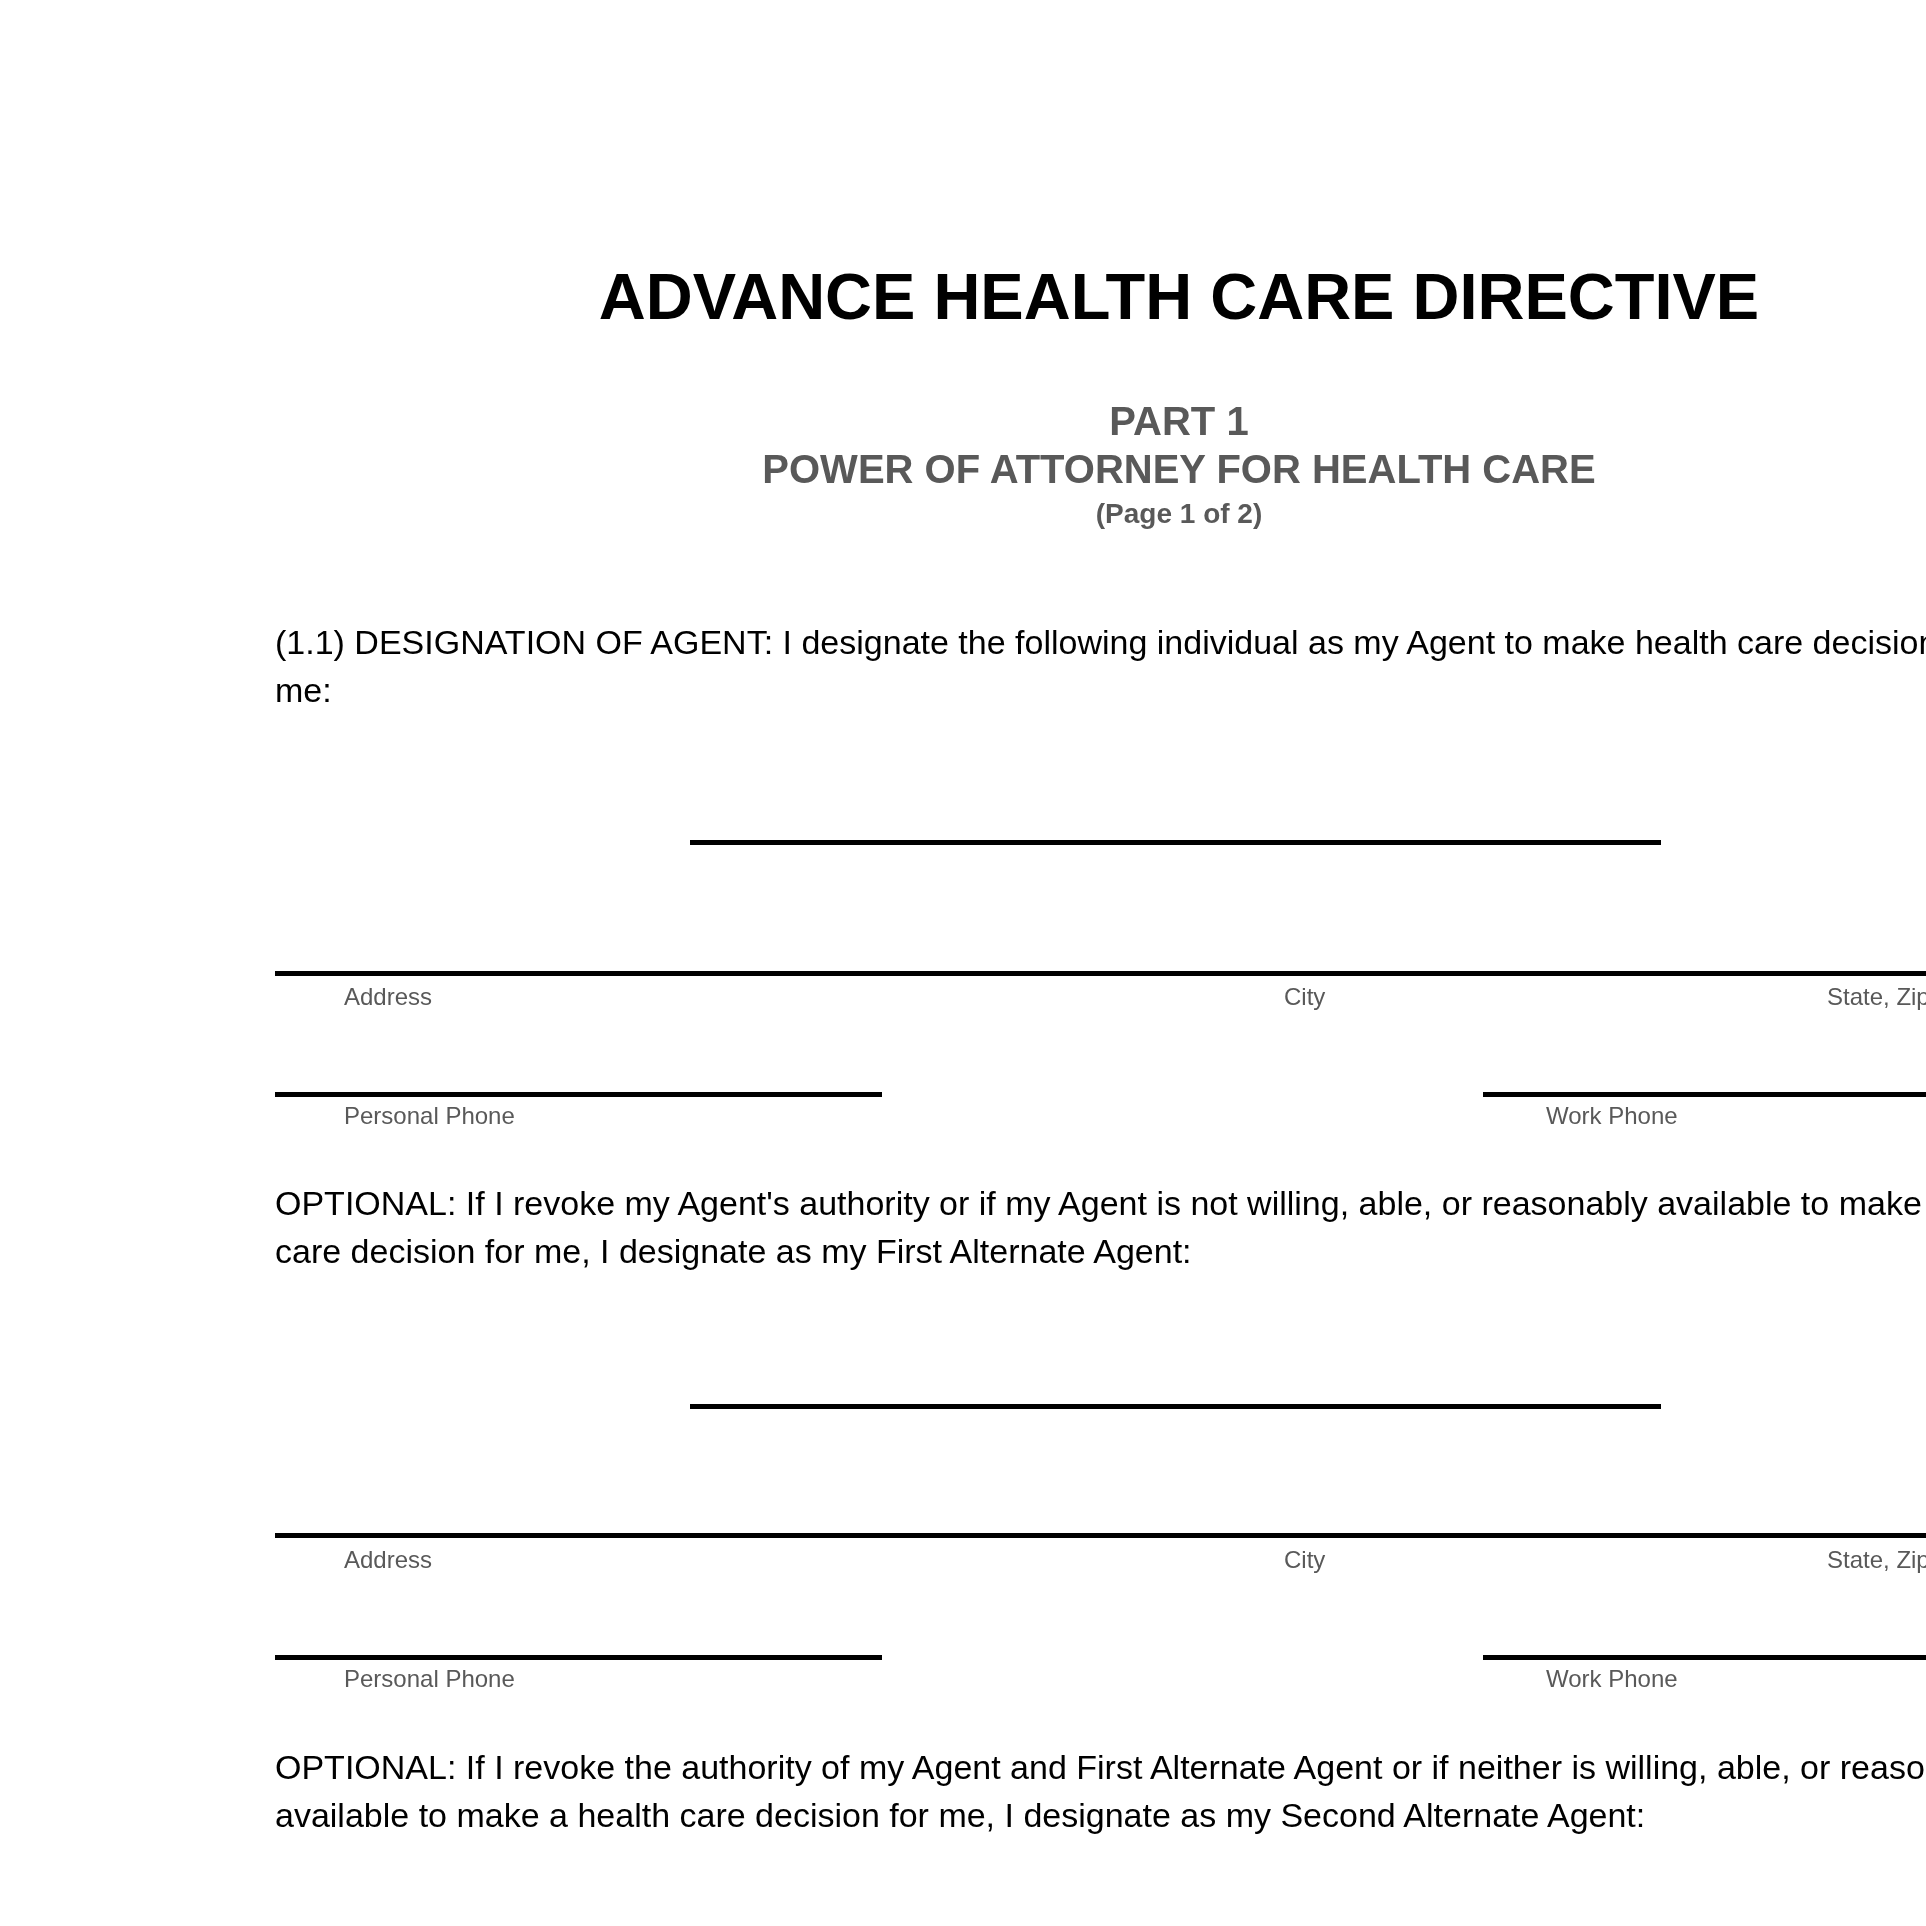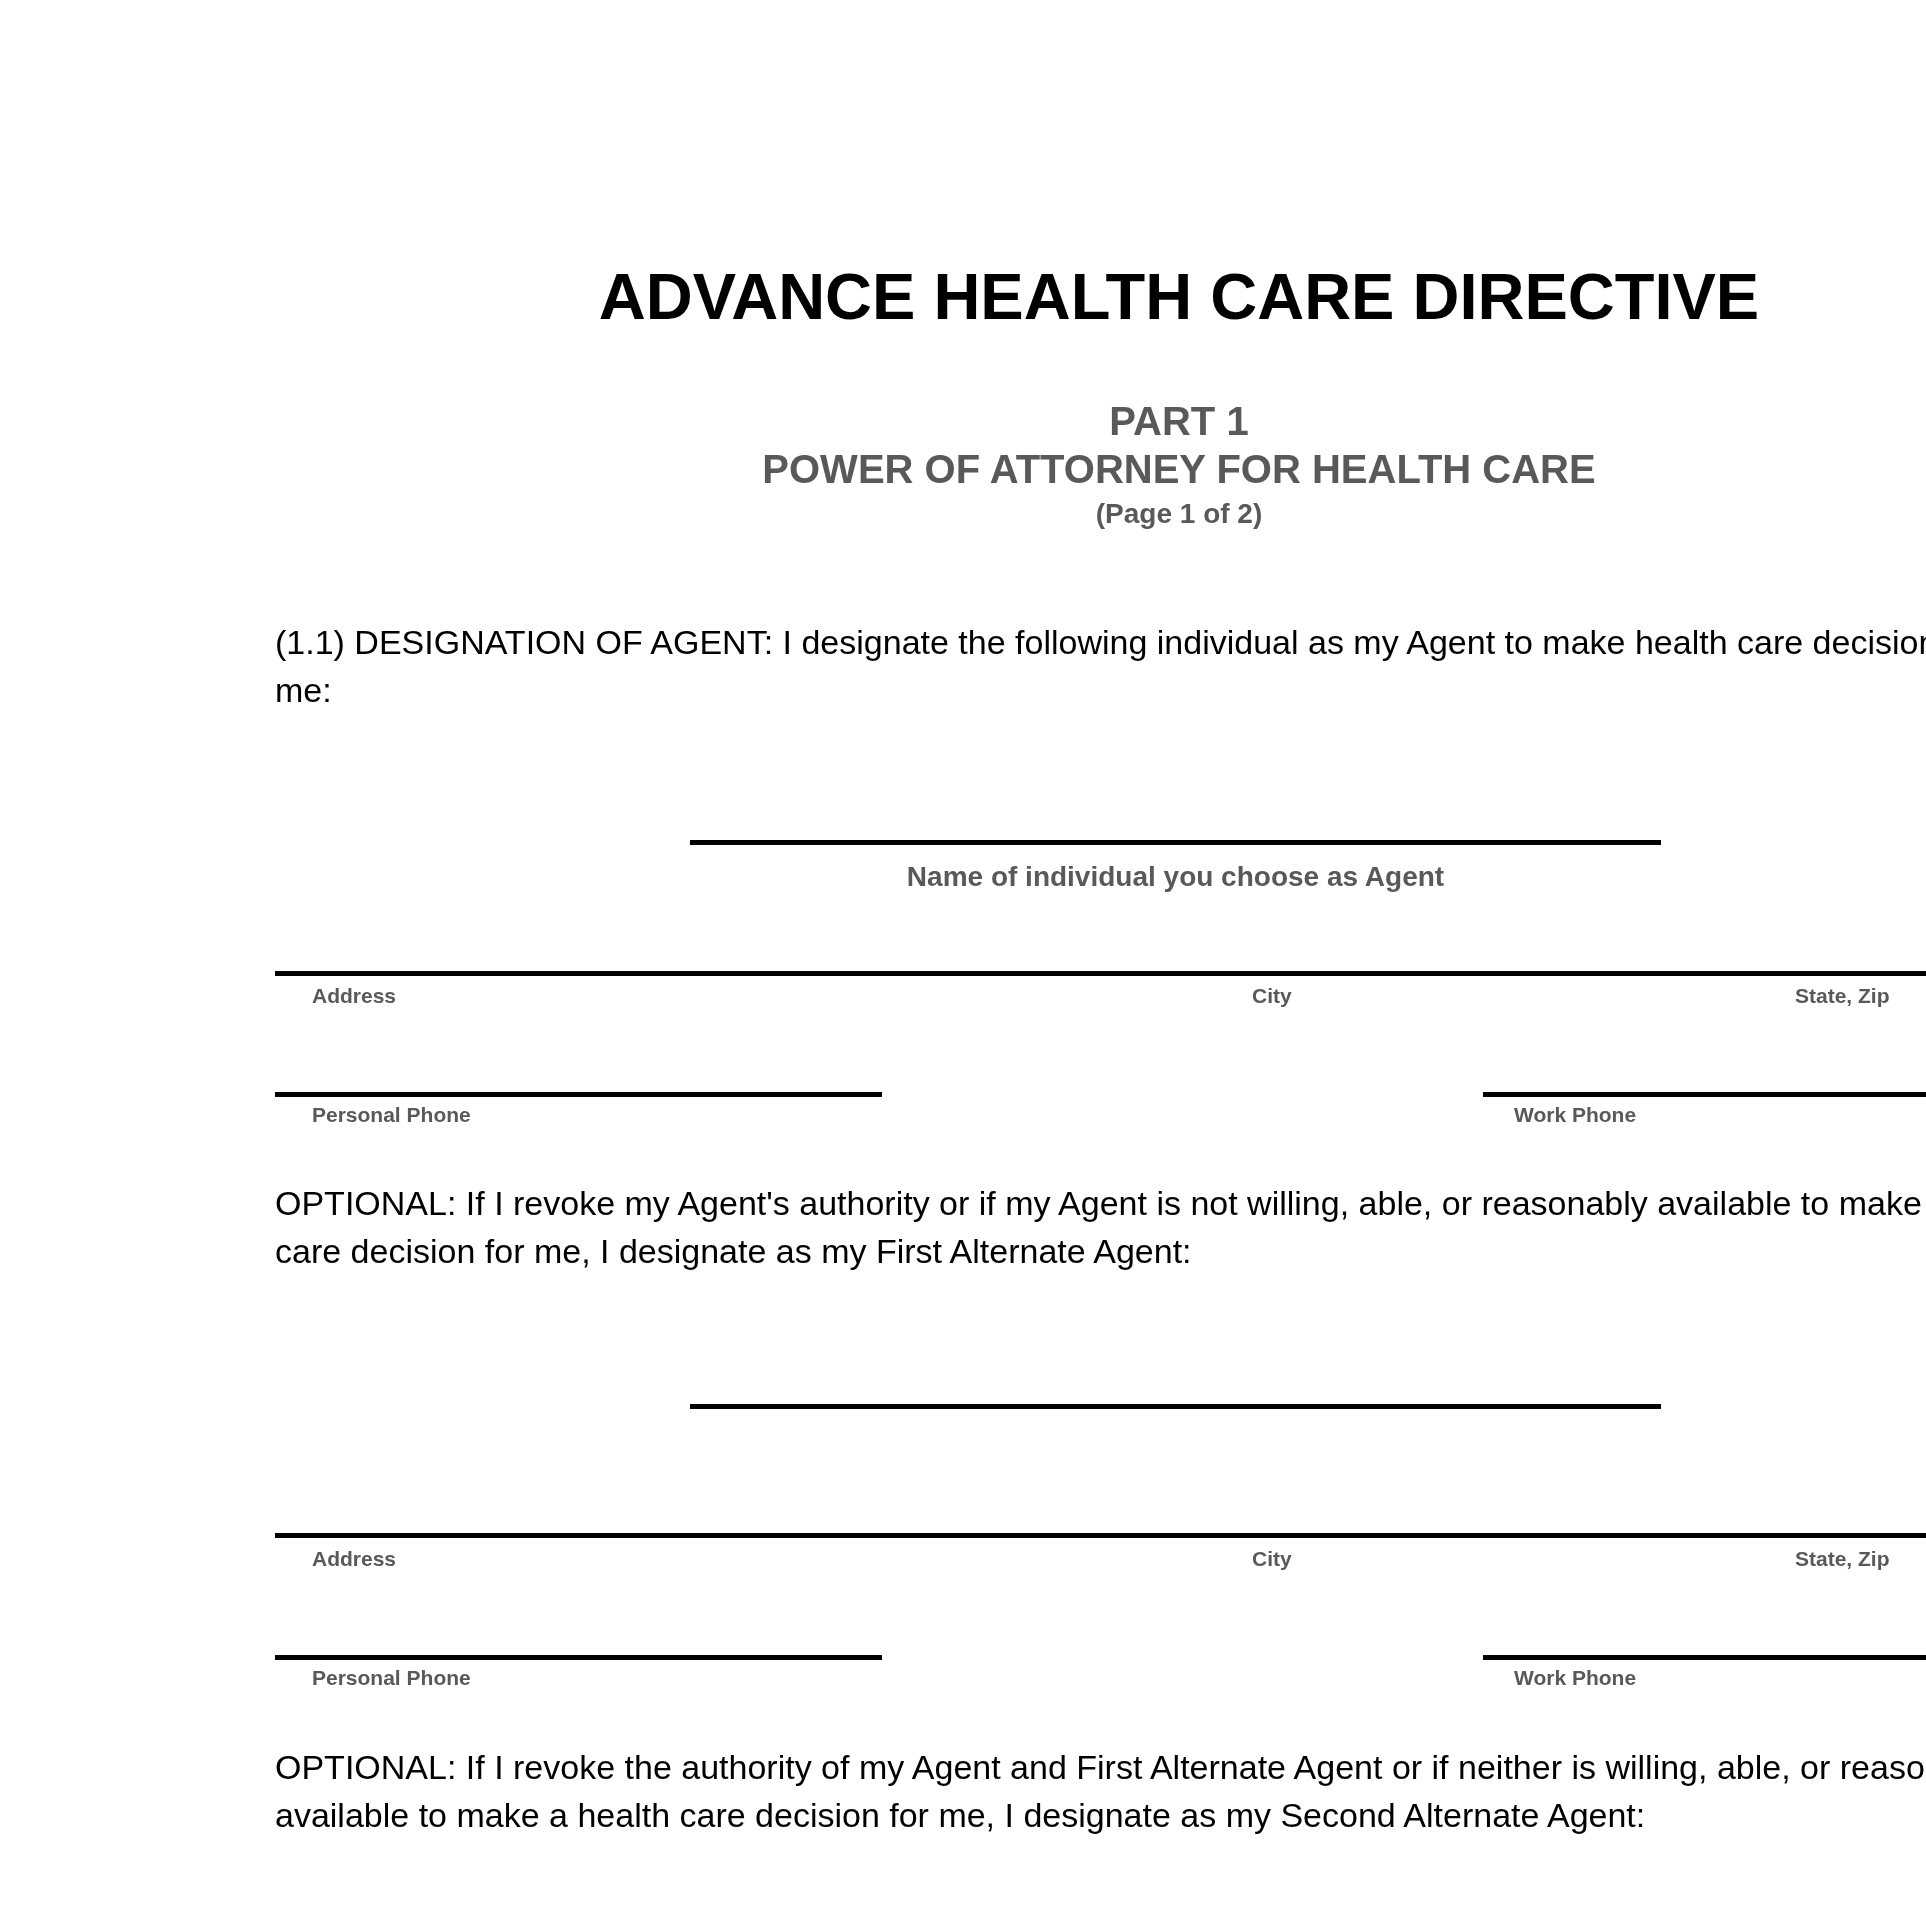--- a/index.html
+++ b/index.html
@@ -49,25 +49,26 @@
     line-height: 48px;
     color: #000000;
   }
   .line {
     position: absolute;
     height: 4.6px;
     background: #000000;
   }
   .flabel {
     position: absolute;
-    font-size: 21px;
-    font-weight: 700;
+    font-size: 24px;
+    font-weight: 400;
     color: #595959;
     line-height: 1;
     white-space: nowrap;
+    margin-left: 32px;
   }
   .name-label-wrap {
     position: absolute;
     left: 690px;
     width: 971px;
     text-align: center;
     font-size: 28px;
     font-weight: 700;
     color: #595959;
     line-height: 1;
@@ -80,21 +81,20 @@
 <div class="page">
 
   <div class="doc-title">ADVANCE HEALTH CARE DIRECTIVE</div>
   <div class="part-heading" style="top:401px;">PART 1</div>
   <div class="part-subheading" style="top:449px;">POWER OF ATTORNEY FOR HEALTH CARE</div>
   <div class="page-note" style="top:500px;">(Page 1 of 2)</div>
 
   <div class="para" style="top:618px;">(1.1) DESIGNATION OF AGENT: I designate the following individual as my Agent to make health care decisions for me:</div>
 
   <div class="line" style="top:840px; left:690px; width:971px;"></div>
-  <div class="name-label-wrap" style="top:863px;">Name of individual you choose as Agent</div>
 
   <div class="line" style="top:971px; left:275px; width:1795px;"></div>
   <div class="flabel" style="top:985px; left:312px;">Address</div>
   <div class="flabel" style="top:985px; left:1252px;">City</div>
   <div class="flabel" style="top:985px; left:1795px;">State, Zip</div>
 
   <div class="line" style="top:1092px; left:275px; width:607px;"></div>
   <div class="line" style="top:1092px; left:1483px; width:587px;"></div>
   <div class="flabel" style="top:1104px; left:312px;">Personal Phone</div>
   <div class="flabel" style="top:1104px; left:1514px;">Work Phone</div>

